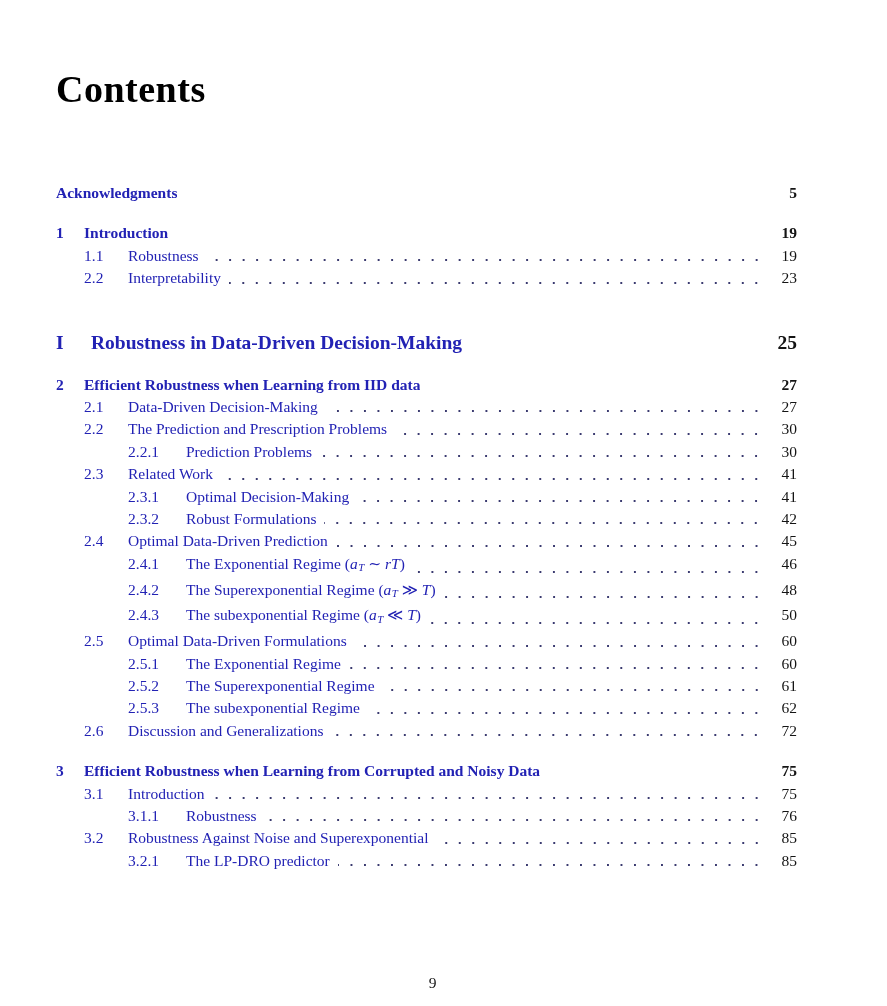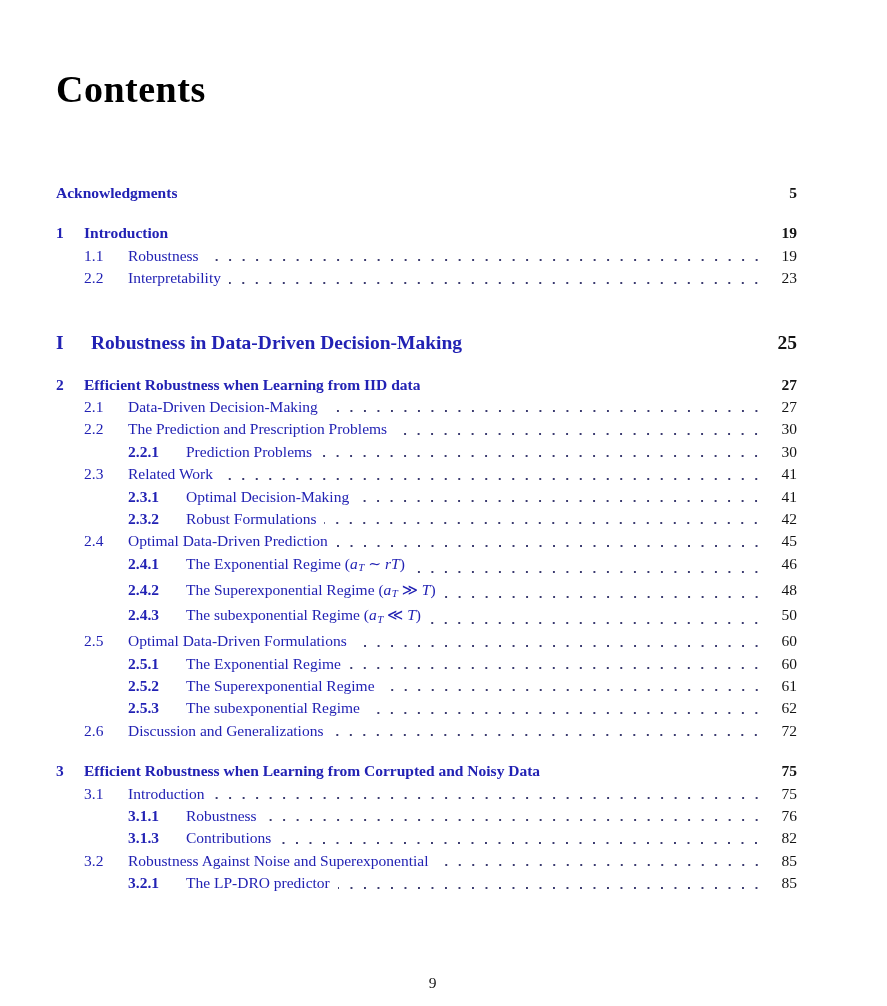--- a/index.html
+++ b/index.html
@@ -53,21 +53,21 @@
   .toc-row.chapter { margin-top: 18px; }
   .toc-row.part {
     font-weight: bold;
     font-size: 19.5px;
     line-height: 26px;
     margin-top: 40px;
   }
   .toc-row.chapter .num { width: 28px; }
   .toc-row.part .num    { width: 35px; }
   .toc-row.section .num    { margin-left: 28px; width: 44px; }
-  .toc-row.subsection .num { margin-left: 72px; width: 58px; font-weight: bold; }
+  .toc-row.subsection .num { margin-left: 72px; width: 58px; }
   .mit  { font-style: italic; }
   .msub { font-size: 70%; vertical-align: -0.22em; font-style: italic; margin-left: 0.5px; }
   .footer {
     position: absolute;
     left: 68px; right: 90px;
     bottom: 14px;
     text-align: center;
     font-size: 15.5px;
     color: #141414;
   }
@@ -215,26 +215,20 @@
           <span class="lbl">Introduction</span>
           <span class="leader"></span>
           <span class="pg">75</span>
         </div>
         <div class="toc-row subsection dotted">
           <span class="num">3.1.1</span>
           <span class="lbl">Robustness</span>
           <span class="leader"></span>
           <span class="pg">76</span>
         </div>
-        <div class="toc-row subsection dotted">
-          <span class="num">3.1.3</span>
-          <span class="lbl">Contributions</span>
-          <span class="leader"></span>
-          <span class="pg">82</span>
-        </div>
         <div class="toc-row section dotted">
           <span class="num">3.2</span>
           <span class="lbl">Robustness Against Noise and Superexponential</span>
           <span class="leader"></span>
           <span class="pg">85</span>
         </div>
         <div class="toc-row subsection dotted">
           <span class="num">3.2.1</span>
           <span class="lbl">The LP-DRO predictor</span>
           <span class="leader"></span>

